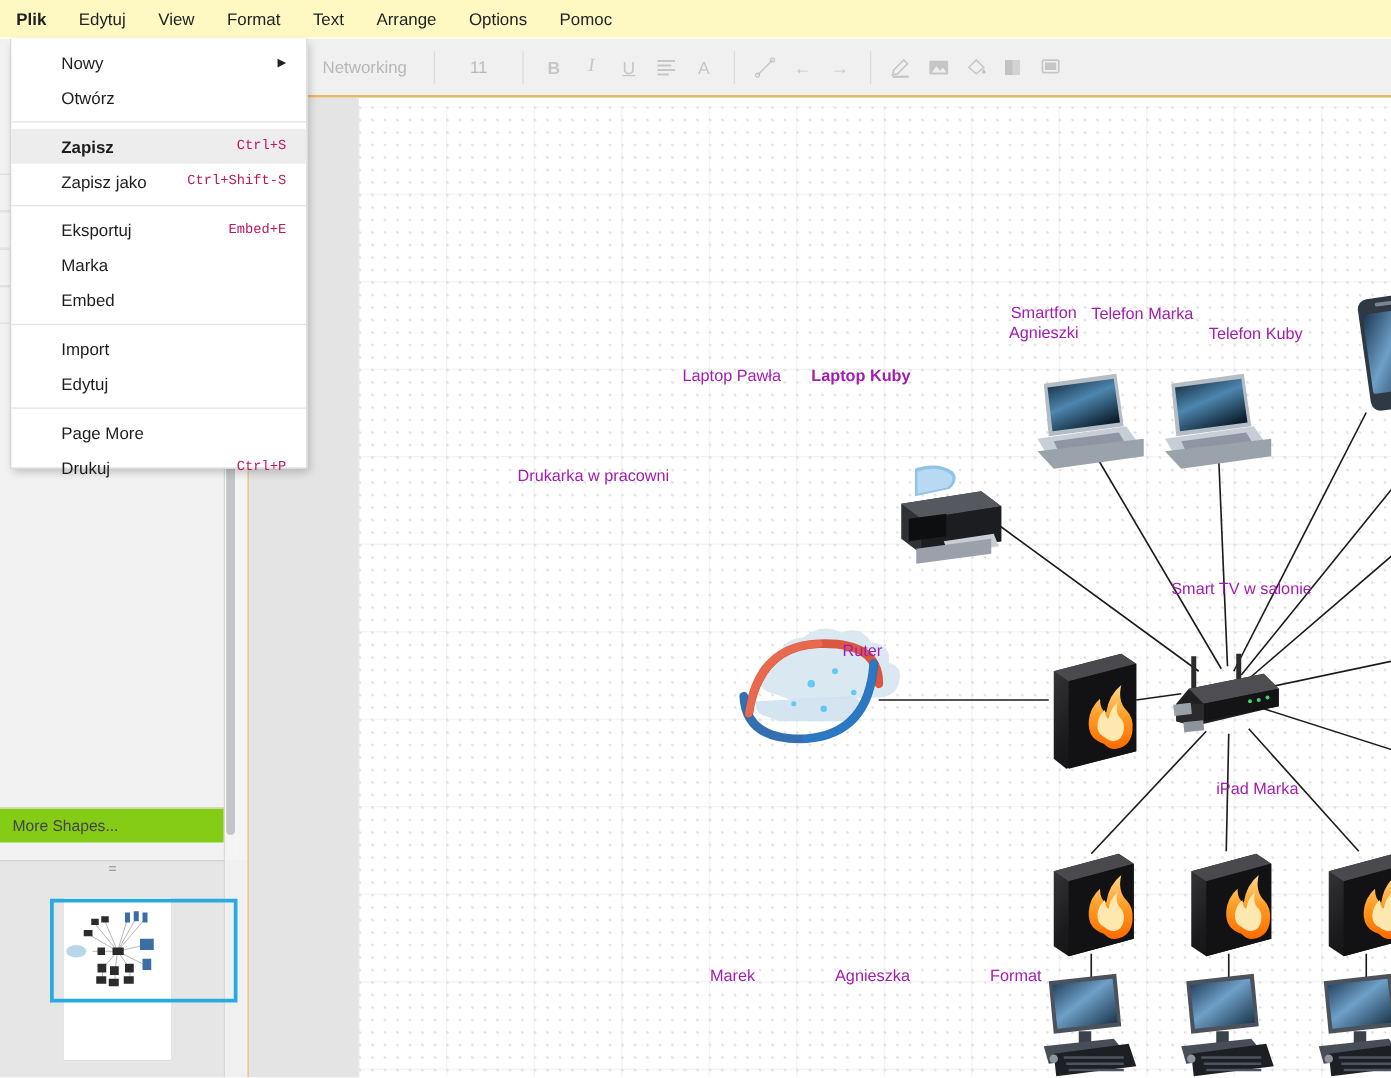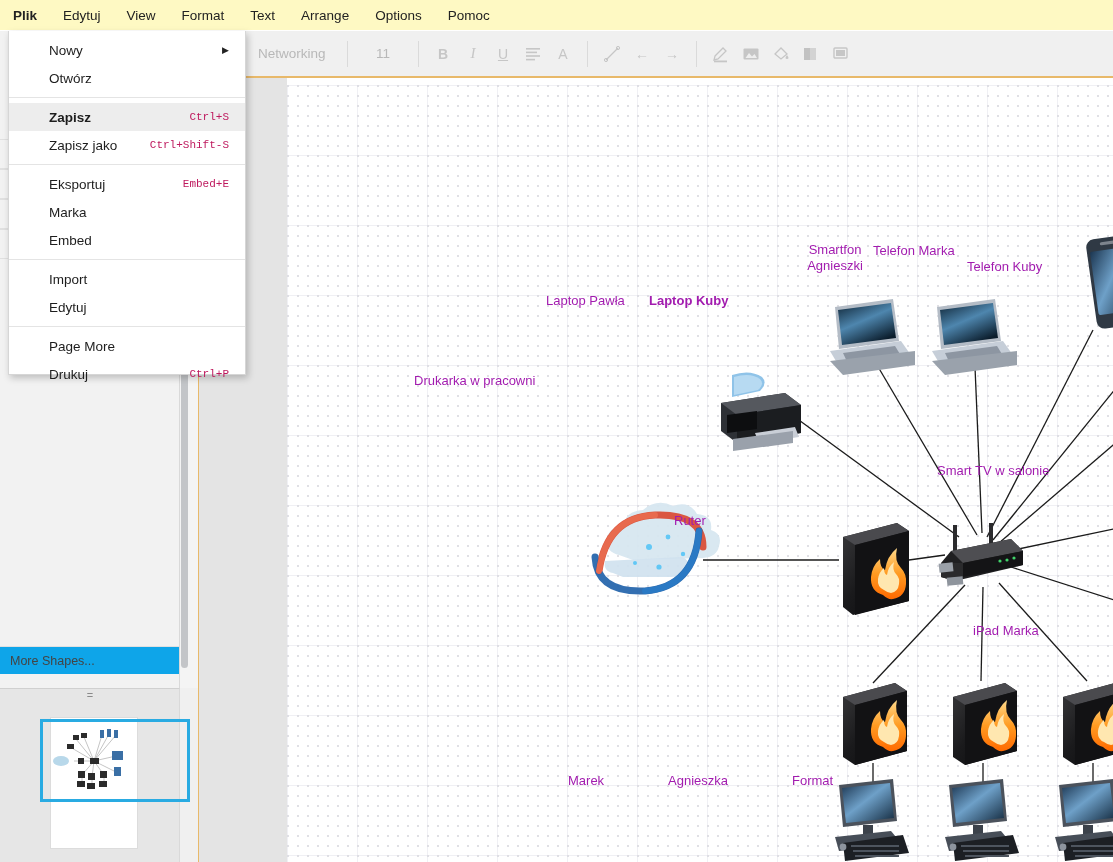--- a/index.html
+++ b/index.html
@@ -72,21 +72,21 @@
     background:#f2f2f2;
     font-size:12.5px; color:#444;
     justify-content:space-between;
   }
   .sec-row .arrow { color:#9a9a9a; font-size:9px; }
   .more-shapes {
     position:absolute; left:0; bottom:14px; width:179px; height:28px;
     display:flex; align-items:center; padding:0 10px;
     border-top:1px solid #e0e0e0;
     font-size:12.5px; color:#444;
-    background:#0ea5e9;
+    background:#84cc16;
   }
   
   #panel-scroll {
     position:absolute; left:180px; top:31px; width:9px; height:657px;
     background:#f4f4f4; z-index:6;
   }
   #panel-scroll .thumb {
     position:absolute; left:1px; top:312px; width:7px; height:325px;
     background:#c3c5c8; border-radius:4px;
   }

